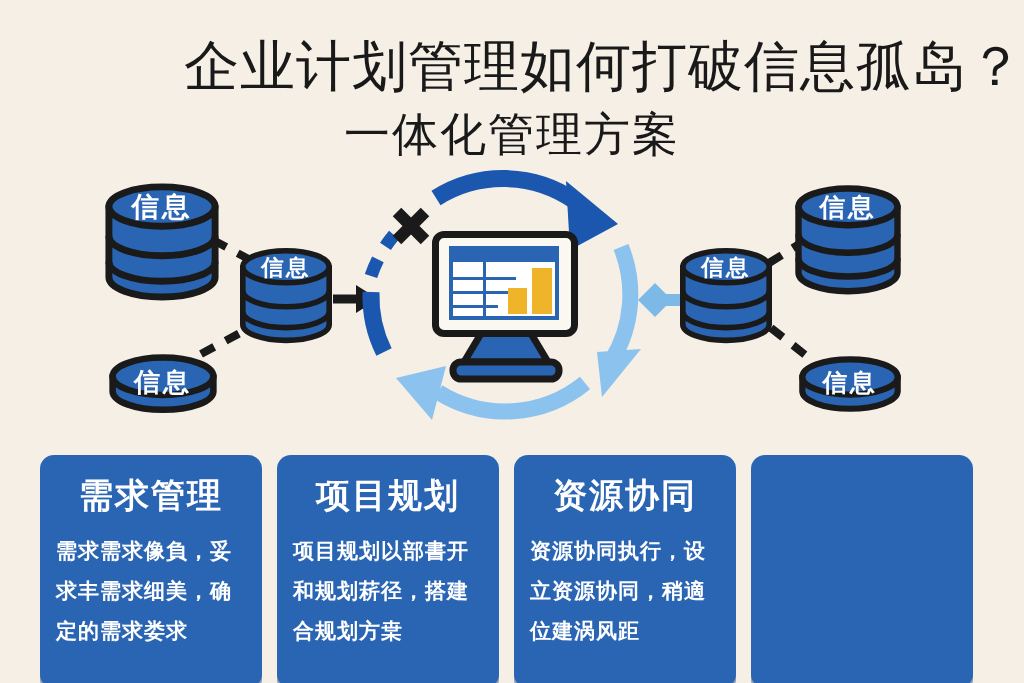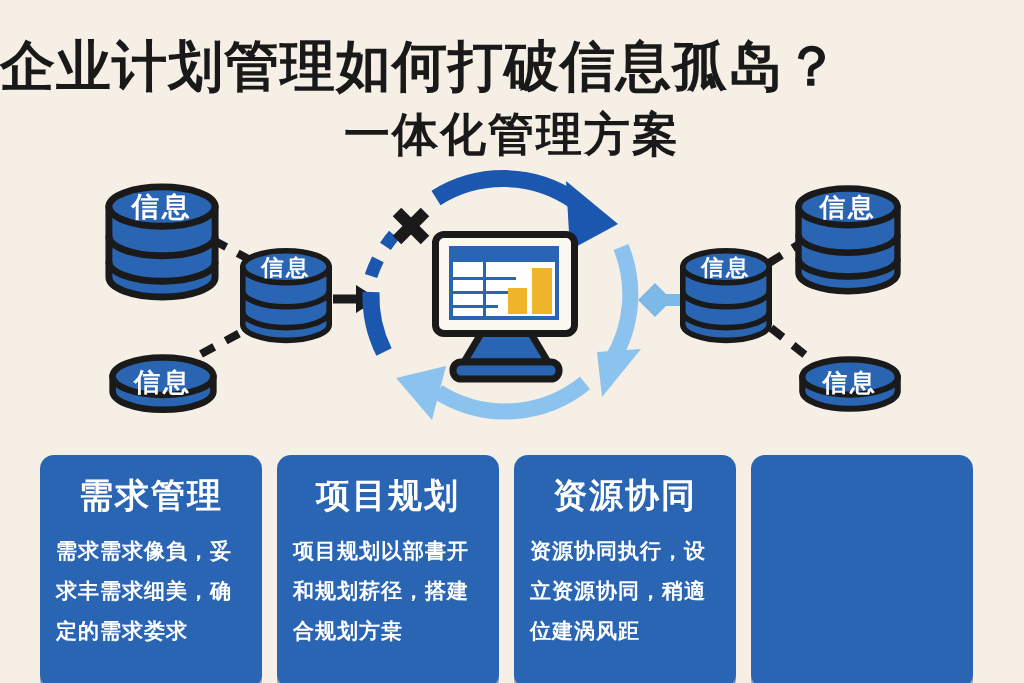--- a/index.html
+++ b/index.html
@@ -2,26 +2,26 @@
 <html><head>
 <meta charset="utf-8">
 <style>
   html,body{margin:0;padding:0;}
   body{
     width:1024px;height:683px;position:relative;overflow:hidden;
     background:#f5efe6;
     font-family:"Liberation Sans",sans-serif;
   }
   .title{
-    position:absolute;left:0;top:30px;width:1024px;text-align:left;
-    font-size:55px;font-weight:700;color:#191919;letter-spacing:1px;
+    position:absolute;left:0;top:30px;width:1024px;text-align:right;
+    font-size:55px;font-weight:400;color:#191919;letter-spacing:1px;
   }
   .subtitle{
     position:absolute;left:0;top:104px;width:1024px;text-align:center;
-    font-size:46px;font-weight:700;color:#191919;letter-spacing:2px;
+    font-size:46px;font-weight:400;color:#191919;letter-spacing:2px;
   }
   svg.overlay{position:absolute;left:0;top:0;width:1024px;height:683px;z-index:1;}
   .db{position:absolute;z-index:2;}
   .db text{font-family:"Liberation Sans",sans-serif;font-weight:bold;fill:#ffffff;letter-spacing:3px;}
   
   .monitor{
     position:absolute;left:432px;top:231px;width:146px;height:106px;z-index:3;
     box-sizing:border-box;border:7px solid #1a1a1a;border-radius:12px;background:#fbf8f1;
   }
   .panel{

